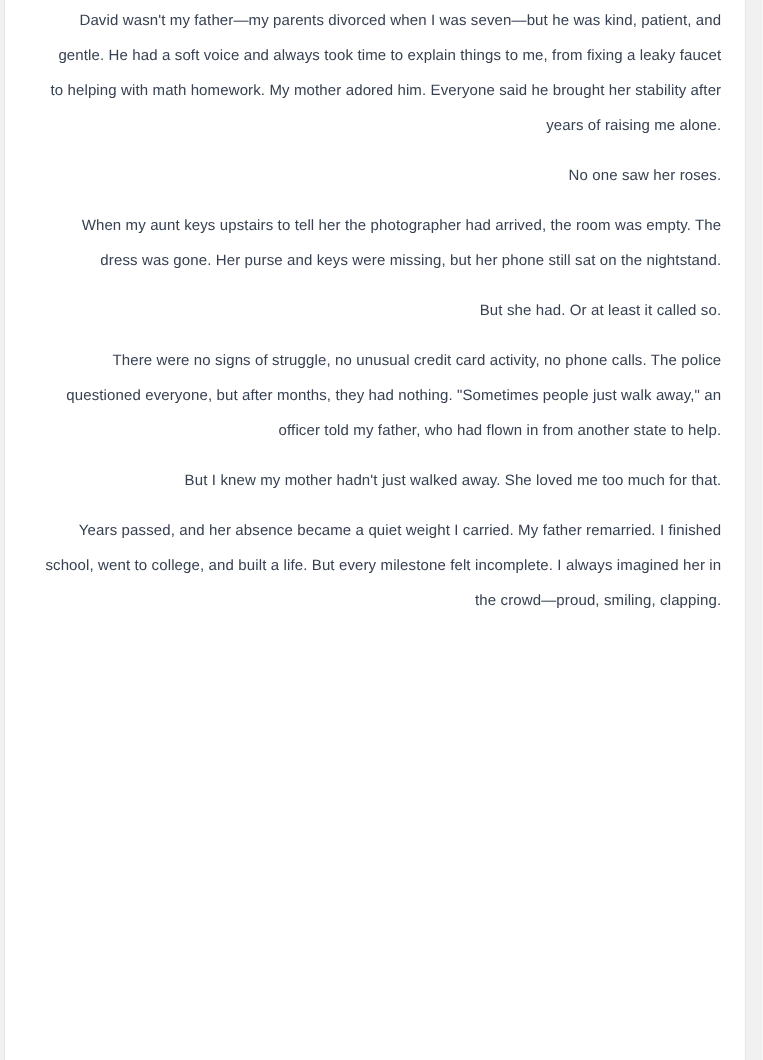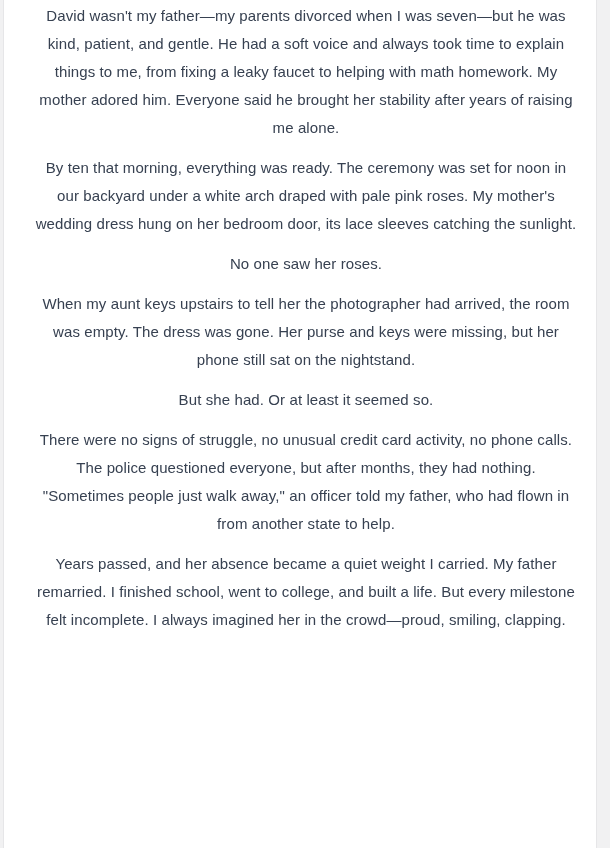--- a/index.html
+++ b/index.html
@@ -24,33 +24,33 @@
     margin-left: 3px;
     margin-right: 13px;
     min-height: 848px;
     background: var(--card-bg);
     border-left: 1px solid var(--edge-line);
     border-right: 1px solid var(--edge-line);
     padding: 2px 19px 0 31px;
   }
   .story-card p {
     margin: 0 0 12px 0;
-    font-size: 15px;
+    font-size: 12px;
     line-height: 28px;
     letter-spacing: 0.1px;
     color: var(--text-color);
-    text-align: center;
+    text-align: right;
   }
 </style>
 </head>
 <body>
 
 <div class="story-card">
   <div>
       <p>David wasn't my father—my parents divorced when I was seven—but he was kind, patient, and gentle. He had a soft voice and always took time to explain things to me, from fixing a leaky faucet to helping with math homework. My mother adored him. Everyone said he brought her stability after years of raising me alone.</p>
-      <p>By ten that morning, everything was ready. The ceremony was set for noon in our backyard under a white arch draped with pale pink roses. My mother's wedding dress hung on her bedroom door, its lace sleeves catching the sunlight.</p>
       <p>No one saw her roses.</p>
       <p>When my aunt keys upstairs to tell her the photographer had arrived, the room was empty. The dress was gone. Her purse and keys were missing, but her phone still sat on the nightstand.</p>
-      <p>But she had. Or at least it seemed so.</p>
+      <p>But she had. Or at least it called so.</p>
       <p>There were no signs of struggle, no unusual credit card activity, no phone calls. The police questioned everyone, but after months, they had nothing. "Sometimes people just walk away," an officer told my father, who had flown in from another state to help.</p>
+      <p>But I knew my mother hadn't just walked away. She loved me too much for that.</p>
       <p>Years passed, and her absence became a quiet weight I carried. My father remarried. I finished school, went to college, and built a life. But every milestone felt incomplete. I always imagined her in the crowd—proud, smiling, clapping.</p>
     </div>
 </div>
 
 </body></html>

